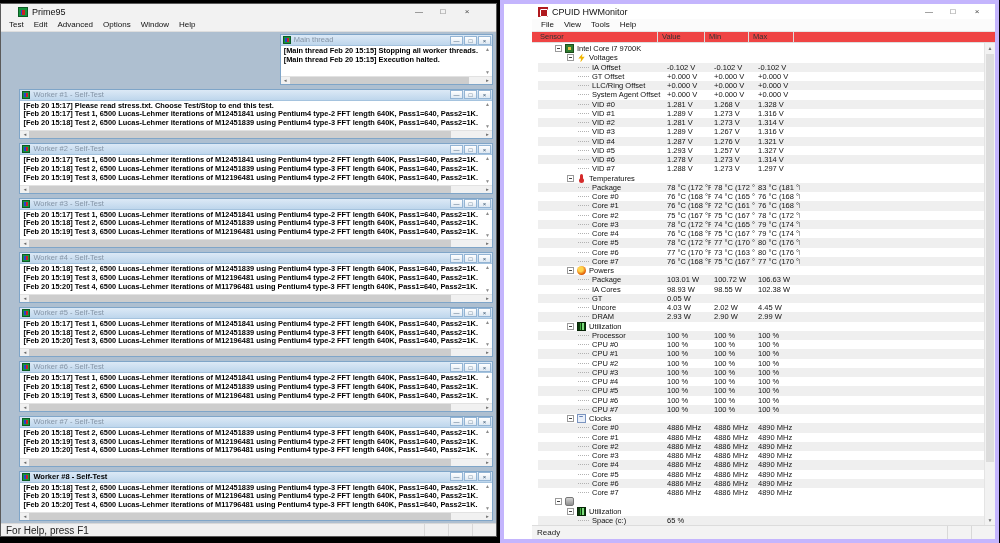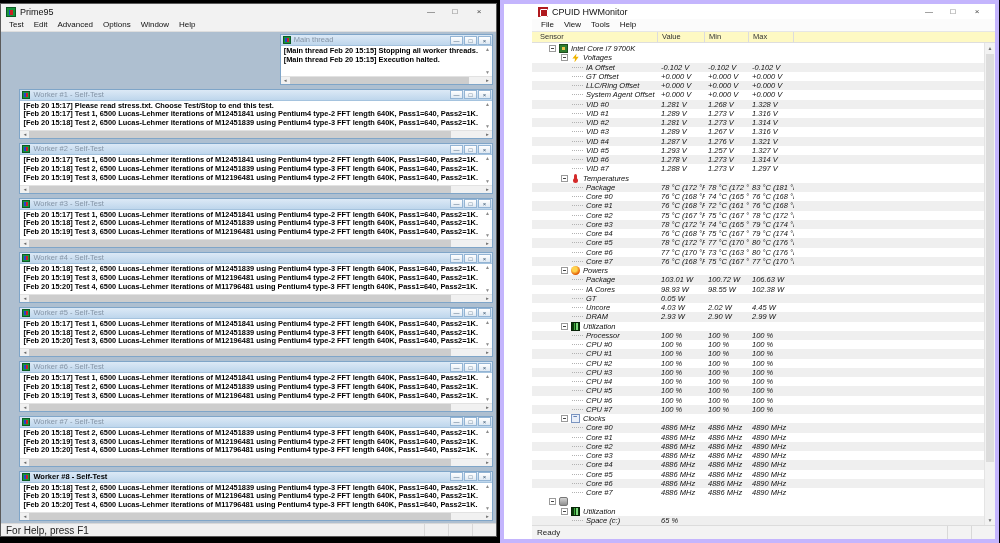--- a/index.html
+++ b/index.html
@@ -3,21 +3,21 @@
 <meta charset="utf-8">
 <style>
   html,body{margin:0;padding:0;background:#000;}
   *{box-sizing:border-box;}
   #screen{position:relative;width:1000px;height:543px;background:#000;overflow:hidden;
           font-family:"Liberation Sans",sans-serif;-webkit-font-smoothing:antialiased;}
 
   
   #prime95{position:absolute;left:0;top:3px;width:497px;height:534px;background:#f0f0f0;
            border:1px solid #5a5a5a;display:flex;flex-direction:column;}
-  .p95-titlebar{flex:0 0 15px;display:flex;align-items:center;gap:4px;padding:0 5px;background:#f2f2f2;}
+  .p95-titlebar{flex:0 0 15px;display:flex;align-items:center;gap:4px;padding:0 17px;background:#f2f2f2;}
   .app-icon-p95{width:10px;height:10px;background:var(--prime95-green,#18953d);border:1px solid #0b5c24;
                 position:relative;flex:0 0 10px;}
   .app-icon-p95::before{content:"";position:absolute;left:2px;top:2px;width:3px;height:5px;background:#2244cc;}
   .app-icon-p95::after{content:"";position:absolute;right:2px;top:2px;width:3px;height:5px;background:#cc2222;}
   .win-title{font-size:9px;color:#111;flex:1;white-space:nowrap;}
   .win-btns{display:flex;}
   .win-btn{width:24px;text-align:center;font-size:8px;color:#444;line-height:14px;}
   .menubar{flex:0 0 13px;display:flex;align-items:center;padding-left:3px;background:#f2f2f2;
            border-bottom:1px solid #dedede;}
   .menu-item{font-size:8px;color:#111;padding:0 5px;line-height:12px;}
@@ -52,27 +52,27 @@
   
   #hwmonitor{position:absolute;left:500px;top:0;width:499px;height:543px;background:#fff;
              border:4px solid #c4b5fd;display:flex;flex-direction:column;padding-left:28px;}
   .hw-titlebar{flex:0 0 15px;display:flex;align-items:center;gap:4px;padding:0 6px;background:#ffffff;}
   .app-icon-hw{width:10px;height:10px;background:var(--hwmonitor-red,#b0191e);flex:0 0 10px;position:relative;}
   .app-icon-hw::before{content:"";position:absolute;left:2px;top:2px;width:6px;height:6px;
                        border:1px solid #fff;border-radius:1px;}
   .hw-menubar{flex:0 0 13px;display:flex;align-items:flex-end;padding-left:4px;background:#fbfbfb;
               border-bottom:1px solid #e6e6e6;}
   .hw-colheader{flex:0 0 11px;display:grid;grid-template-columns:126px 47px 44px 45px 1fr;
-                background:#fef9c3;border-bottom:1px solid #dedede;}
+                background:#ef4444;border-bottom:1px solid #dedede;}
   .hcell{font-size:7.5px;color:#333;line-height:10px;border-right:1px solid #dcdcdc;padding-left:4px;
          white-space:nowrap;overflow:hidden;}
   .hcell.c0{padding-left:8px;}
   .hcell.cfill{border-right:none;}
   .hw-list{flex:1;min-height:0;position:relative;overflow:hidden;padding-right:11px;background:#fff;}
-  #hw-rows{position:absolute;left:0;top:1px;right:11px;font-style:italic;}
+  #hw-rows{position:absolute;left:6px;top:1px;right:11px;}
   .trow{display:grid;grid-template-columns:126px 47px 44px 45px 1fr;height:9.25px;align-items:center;}
   .trow.alt{background:var(--stripe-gray,#efefef);}
   .ncell{display:flex;align-items:center;gap:3px;white-space:nowrap;height:100%;}
   .device .ncell{padding-left:17px;}
   .section .ncell{padding-left:29px;}
   .leaf .ncell{padding-left:40px;}
   .tlabel{font-size:7.5px;color:#111;line-height:9px;}
   .vcell{font-size:7.5px;color:#111;padding-left:3px;white-space:nowrap;overflow:hidden;}
   .expander{width:7px;height:7px;border:1px solid #9a9a9a;background:#fff;position:relative;flex:0 0 7px;}
   .expander::before{content:"";position:absolute;left:1px;right:1px;top:2px;border-top:1px solid #444;}

